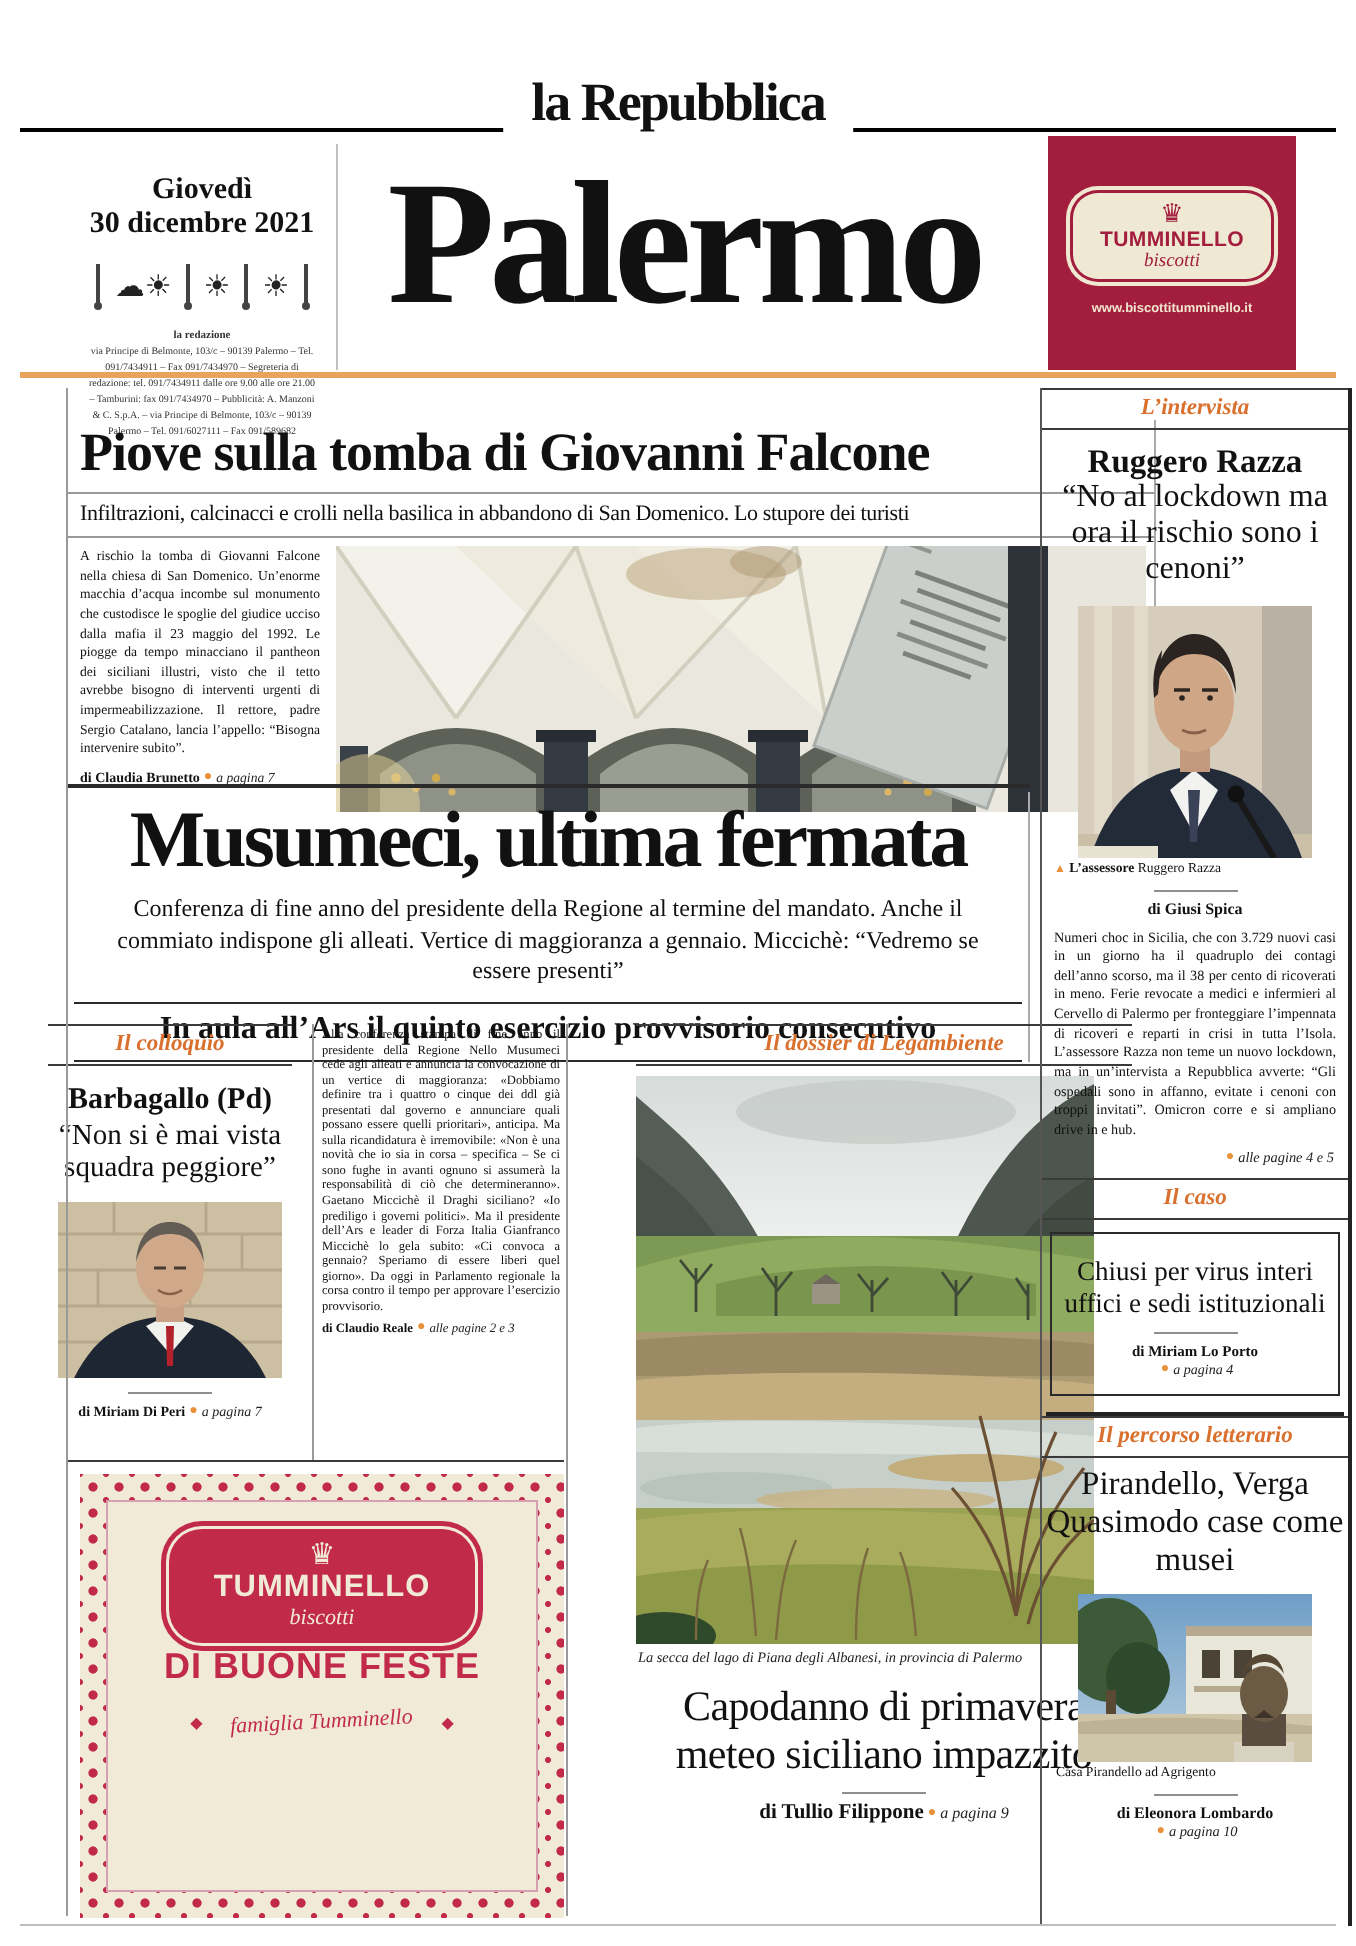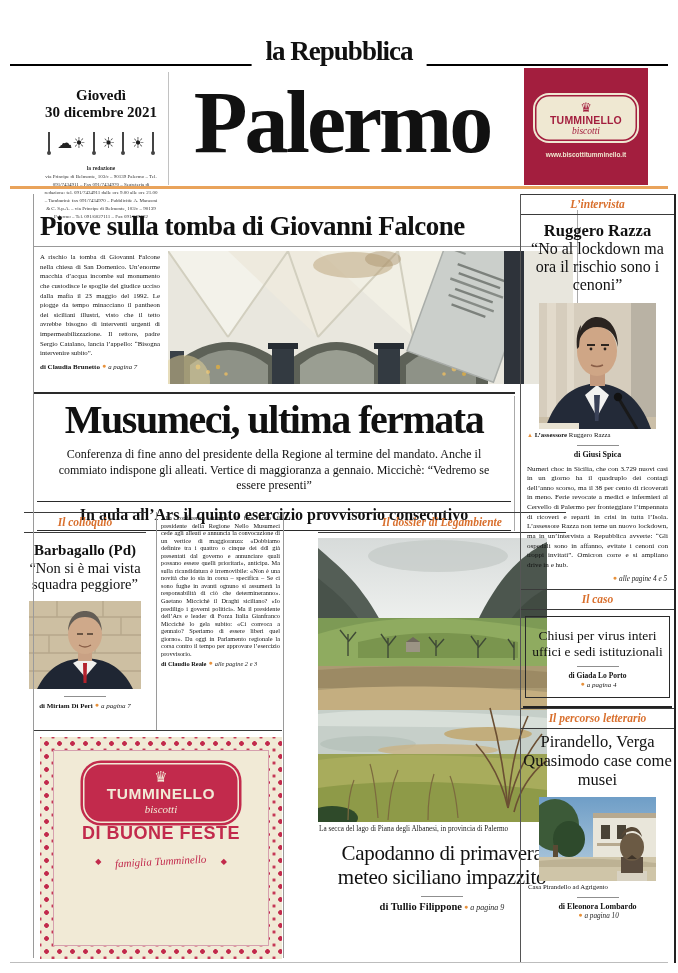--- a/index.html
+++ b/index.html
@@ -56,21 +56,21 @@
   
   #colloquio{left:24px;top:512px;width:122px;text-align:center;}
   #c-name{font-size:15px;font-weight:bold;margin-top:9px;line-height:1.1;}
   #c-quote{font-size:14.5px;line-height:1.15;margin-top:1px;}
   #c-photo{width:112px;height:88px;margin:8px auto 0;overflow:hidden;position:relative;background:#cdbfa2;}
   #c-byline{font-size:7px;margin-top:1px;}
   #realecol{left:161px;top:514px;width:119px;font-size:6.3px;line-height:1.2;text-align:justify;}
   #re-byline{margin-top:2px;font-size:6.4px;}
   #dossier{left:286px;top:512px;width:248px;padding-left:32px;}
   #d-photo{width:229px;height:284px;margin-top:5px;overflow:hidden;position:relative;background:#cfd3d2;}
-  #d-caption{font-size:7.2px;padding:3px 1px 2px;color:#222;}
+  #d-caption{font-size:7.2px;padding:3px 1px 2px;color:#222;font-style:italic;}
   #d-head{font-size:21px;text-align:center;line-height:1.12;margin-top:7px;letter-spacing:-.3px;}
   #d-byline{text-align:center;font-size:8px;}
   #d-byline b{font-size:10.5px;}
   #rule-left-bottom{left:33px;top:730px;width:249px;height:1px;background:#3a3a3a;}
   
   #ad-bottom{left:40px;top:737px;width:242px;height:222px;box-sizing:border-box;padding:13px;
      background:
        radial-gradient(circle, #c22a4c 2.1px, rgba(0,0,0,0) 2.5px),
        radial-gradient(circle, #c22a4c 1.3px, rgba(0,0,0,0) 1.7px),
        #f1ead6;
@@ -148,20 +148,21 @@
       <div class="bbrand">TUMMINELLO</div>
       <div class="bprod">biscotti</div>
     </div>
     <div class="url">www.biscottitumminello.it</div>
   </div>
 
   <div class="abs" id="orange-rule"></div>
 
   <div class="abs" id="falcone">
     <div id="f-head">Piove sulla tomba di Giovanni Falcone</div>
+    <div id="f-deck">Infiltrazioni, calcinacci e crolli nella basilica in abbandono di San Domenico. Lo stupore dei turisti</div>
     <div id="f-row">
       <div id="f-body">
         <span>A rischio la tomba di Giovanni Falcone nella chiesa di San Domenico. Un’enorme macchia d’acqua incombe sul monumento che custodisce le spoglie del giudice ucciso dalla mafia il 23 maggio del 1992. Le piogge da tempo minacciano il pantheon dei siciliani illustri, visto che il tetto avrebbe bisogno di interventi urgenti di impermeabilizzazione. Il rettore, padre Sergio Catalano, lancia l’appello: “Bisogna intervenire subito”.</span>
         <div id="f-byline">
           <b>di Claudia Brunetto</b><span class="dot">●</span><span class="pgref">a pagina 7</span>
         </div>
       </div>
       <div id="f-photo">
         <svg width="356" height="133" viewBox="0 0 356 133" xmlns="http://www.w3.org/2000/svg">
           <rect width="356" height="133" fill="#e9e7de"></rect>
@@ -362,21 +363,21 @@
     <div class="smdiv"></div>
     <div id="r-byline">di Giusi Spica</div>
     <div id="r-body">Numeri choc in Sicilia, che con 3.729 nuovi casi in un giorno ha il quadruplo dei contagi dell’anno scorso, ma il 38 per cento di ricoverati in meno. Ferie revocate a medici e infermieri al Cervello di Palermo per fronteggiare l’impennata di ricoveri e reparti in crisi in tutta l’Isola. L’assessore Razza non teme un nuovo lockdown, ma in un’intervista a Repubblica avverte: “Gli ospedali sono in affanno, evitate i cenoni con troppi invitati”. Omicron corre e si ampliano drive in e hub.</div>
     <div id="r-pref">
       <span class="dot">●</span><span class="pgref">alle pagine 4 e 5</span>
     </div>
     <div class="kicker">Il caso</div>
     <div id="caso-box">
       <div id="caso-head">Chiusi per virus interi uffici e sedi istituzionali</div>
       <div class="smdiv"></div>
-      <div id="caso-byline">di Giada Lo Porto</div>
+      <div id="caso-byline">di Miriam Lo Porto</div>
       <div id="caso-pref">
         <span class="dot">●</span><span class="pgref">a pagina 4</span>
       </div>
     </div>
     <div class="heavy"></div>
     <div class="kicker">Il percorso letterario</div>
     <div id="perc-head">Pirandello, Verga Quasimodo case come musei</div>
     <div id="perc-photo">
       <svg width="117" height="84" viewBox="0 0 117 84" xmlns="http://www.w3.org/2000/svg">
         <defs>

